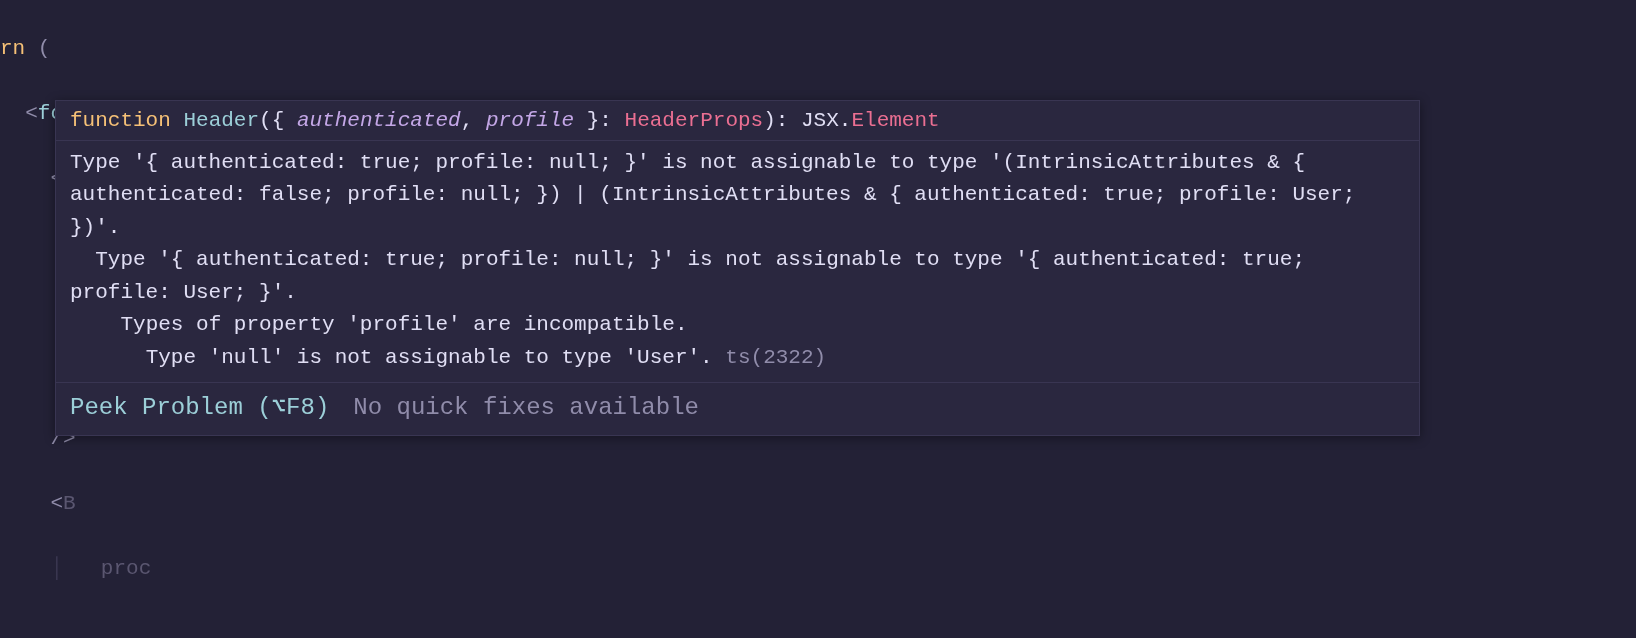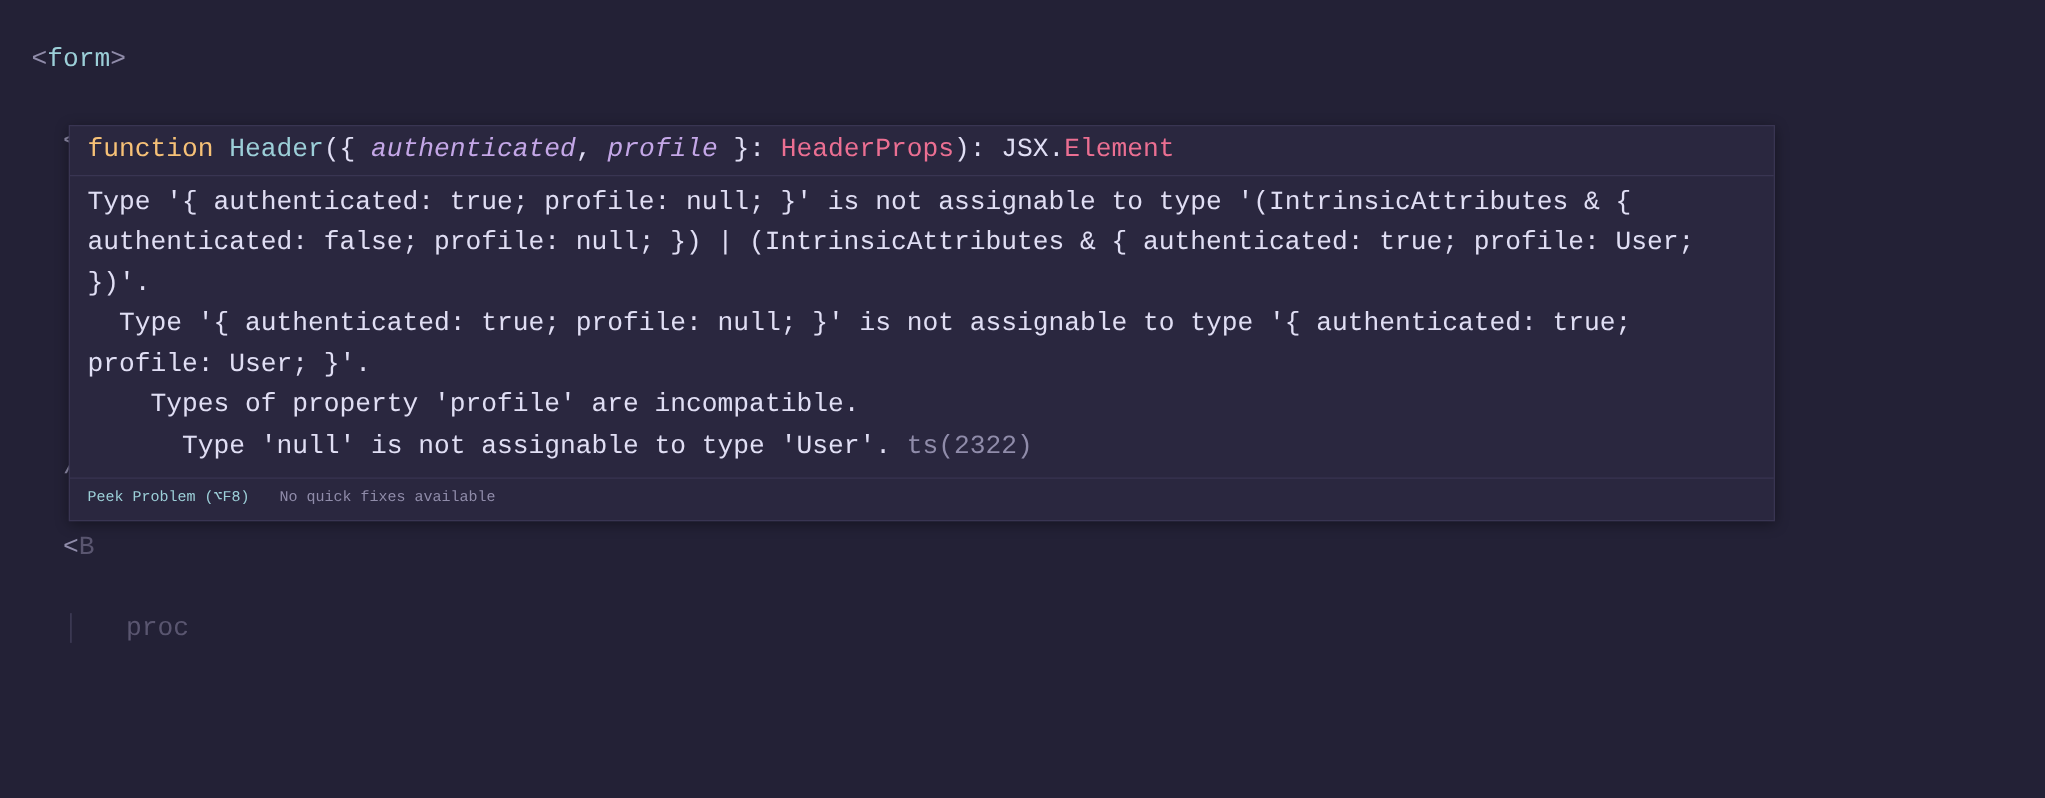--- a/index.html
+++ b/index.html
@@ -59,33 +59,34 @@
     padding: 6px 12px 8px 14px;
     color: #e0def4;
     white-space: pre-wrap;
     word-break: break-word;
   }
   .ts-code { color: #908caa; }
 
   .hover-footer {
     border-top: 1px solid #393552;
     padding: 6px 14px 8px 14px;
-    font-size: 12px;
+    font-size: 24px;
     color: #908caa;
   }
   .hover-footer .link {
     color: #9ccfd8;
     margin-right: 24px;
     cursor: pointer;
   }
 </style>
 </head>
 <body>
 
 <div class="code-area">
+<span class="line"><span class="tok-kw">rn</span> <span class="tok-punct">(</span></span>
 <span class="line">  <span class="tok-bracket">&lt;</span><span class="tok-tag">form</span><span class="tok-bracket">&gt;</span></span>
 <span class="line">    <span class="tok-bracket">&lt;</span><span class="tok-component error-underline">Input</span></span>
 <span class="line">    <span class="guide">│</span>   <span class="dim">defaultValue</span><span class="dim">=</span><span class="dim-string">"John Doe"</span></span>
 <span class="line">    <span class="guide">│</span>   <span class="dim">Ch</span></span>
 <span class="line">    <span class="guide">│</span>   <span class="dim">placeholder</span><span class="dim">=</span><span class="dim-string">"Enter your name"</span></span>
 <span class="line">    <span class="tok-bracket">/&gt;</span></span>
 <span class="line">    <span class="tok-bracket">&lt;</span><span class="dim">B</span></span>
 <span class="line">    <span class="guide">│</span>   <span class="dim">proc</span></span>
 
 

